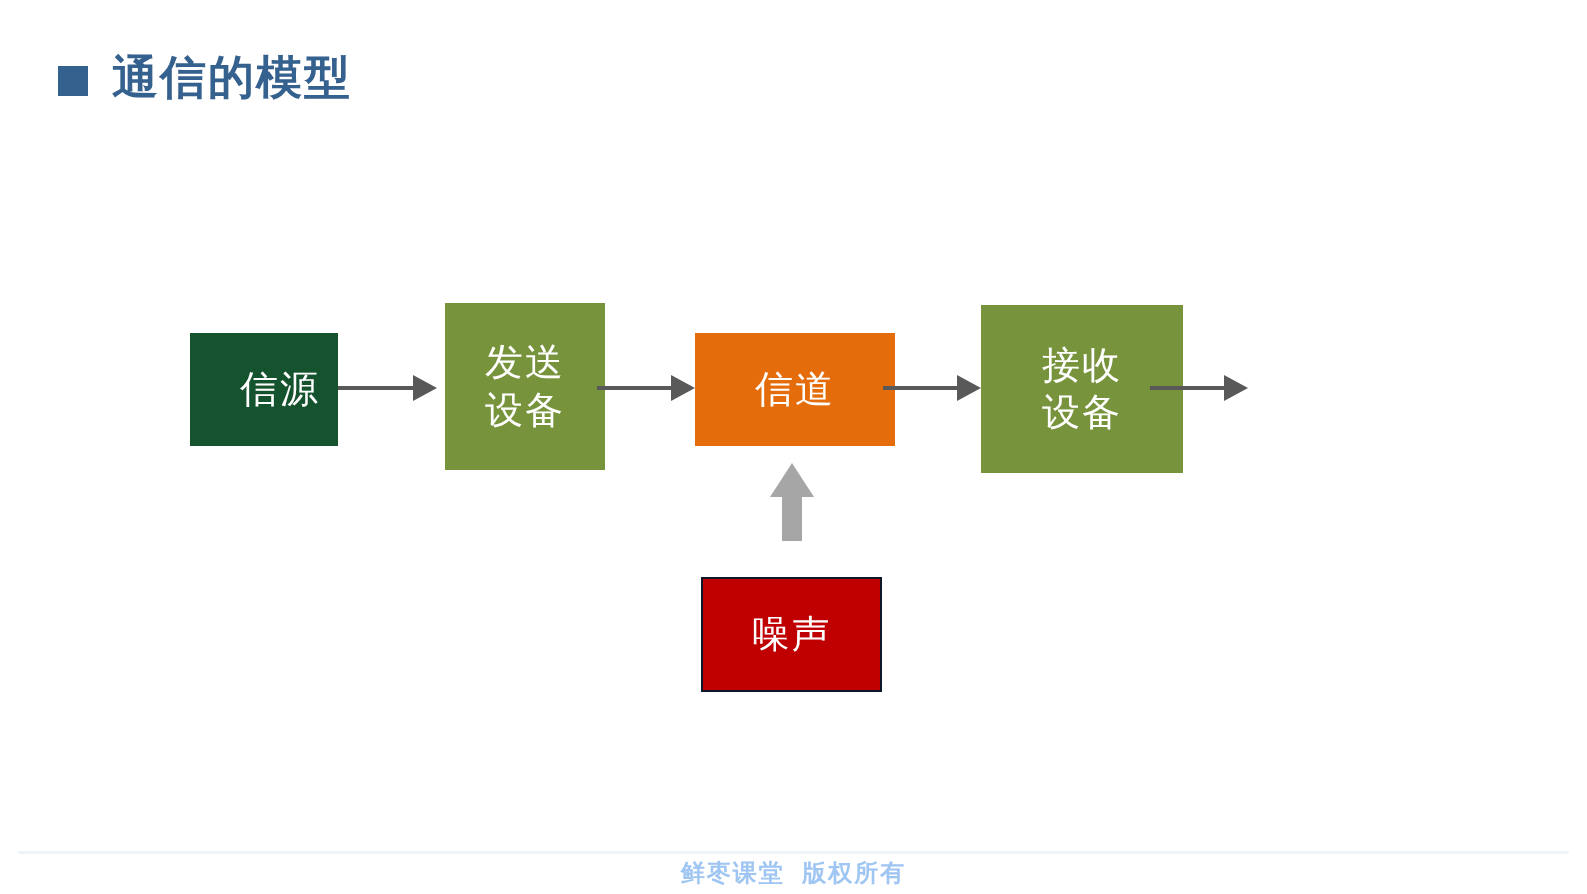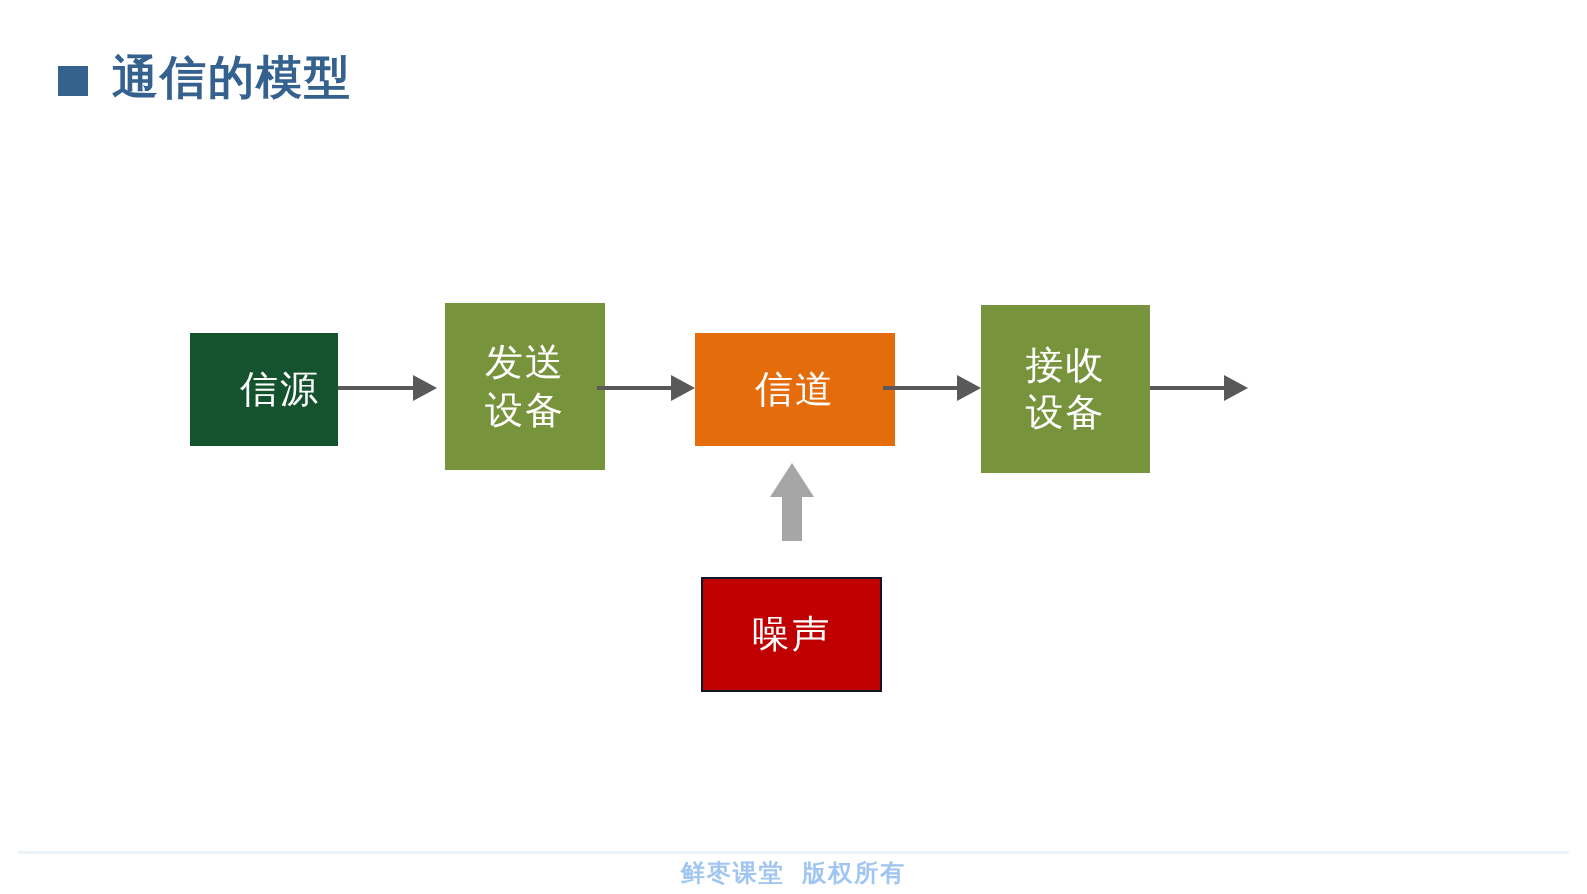--- a/index.html
+++ b/index.html
@@ -39,21 +39,21 @@
     color: #ffffff;
     font-size: 38px;
     text-align: center;
     white-space: pre-line;
     line-height: 1.25;
     letter-spacing: 2px;
   }
   .node-source      { left: 190px;  top: 333px; width: 148px; height: 113px; background: #14532d; padding-left: 32px; }
   .node-transmitter { left: 437px;  top: 303px; width: 160px; height: 167px; background: #77933C; margin-left: 8px; }
   .node-channel     { left: 695px;  top: 333px; width: 200px; height: 113px; background: #E46C0A; }
-  .node-receiver    { left: 981px;  top: 305px; width: 169px; height: 168px; background: #77933C; }
+  .node-receiver    { left: 981px;  top: 305px; width: 202px; height: 168px; background: #77933C; }
   .node-destination { left: 1248px; top: 333px; width: 149px; height: 112px; background: #4E81BD; }
   .node-noise       { left: 701px;  top: 577px; width: 181px; height: 115px; background: #C00000; border: 2px solid #0f172a; }
 
   
   .h-arrow { position: absolute; height: 26px; top: 375px; }
   .h-arrow .shaft {
     position: absolute;
     left: 0; right: 20px; top: 11px;
     height: 4px;
     background: #595959;

